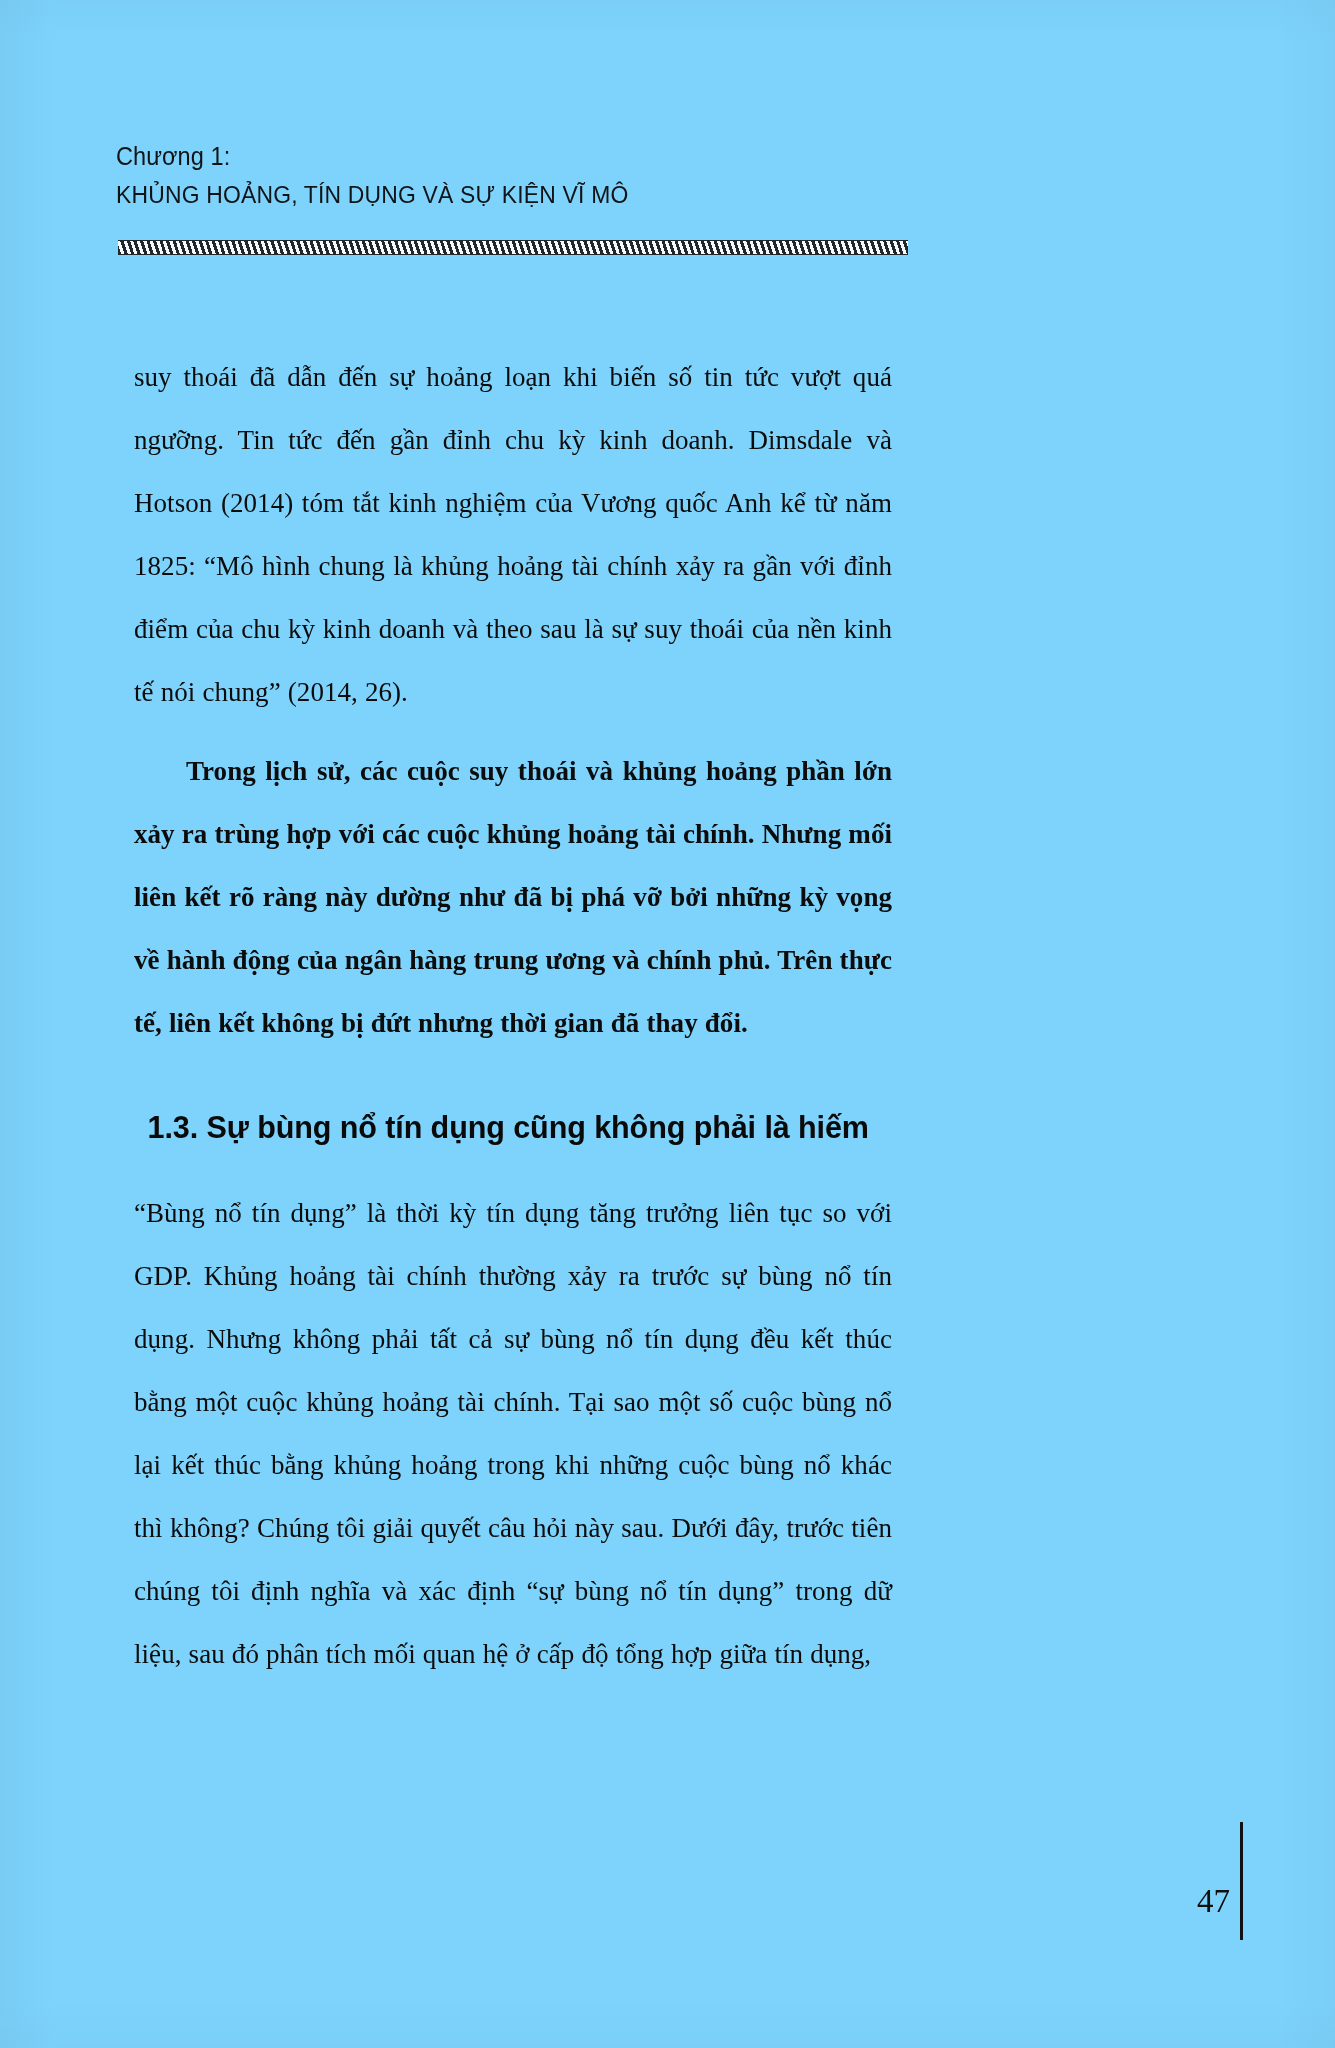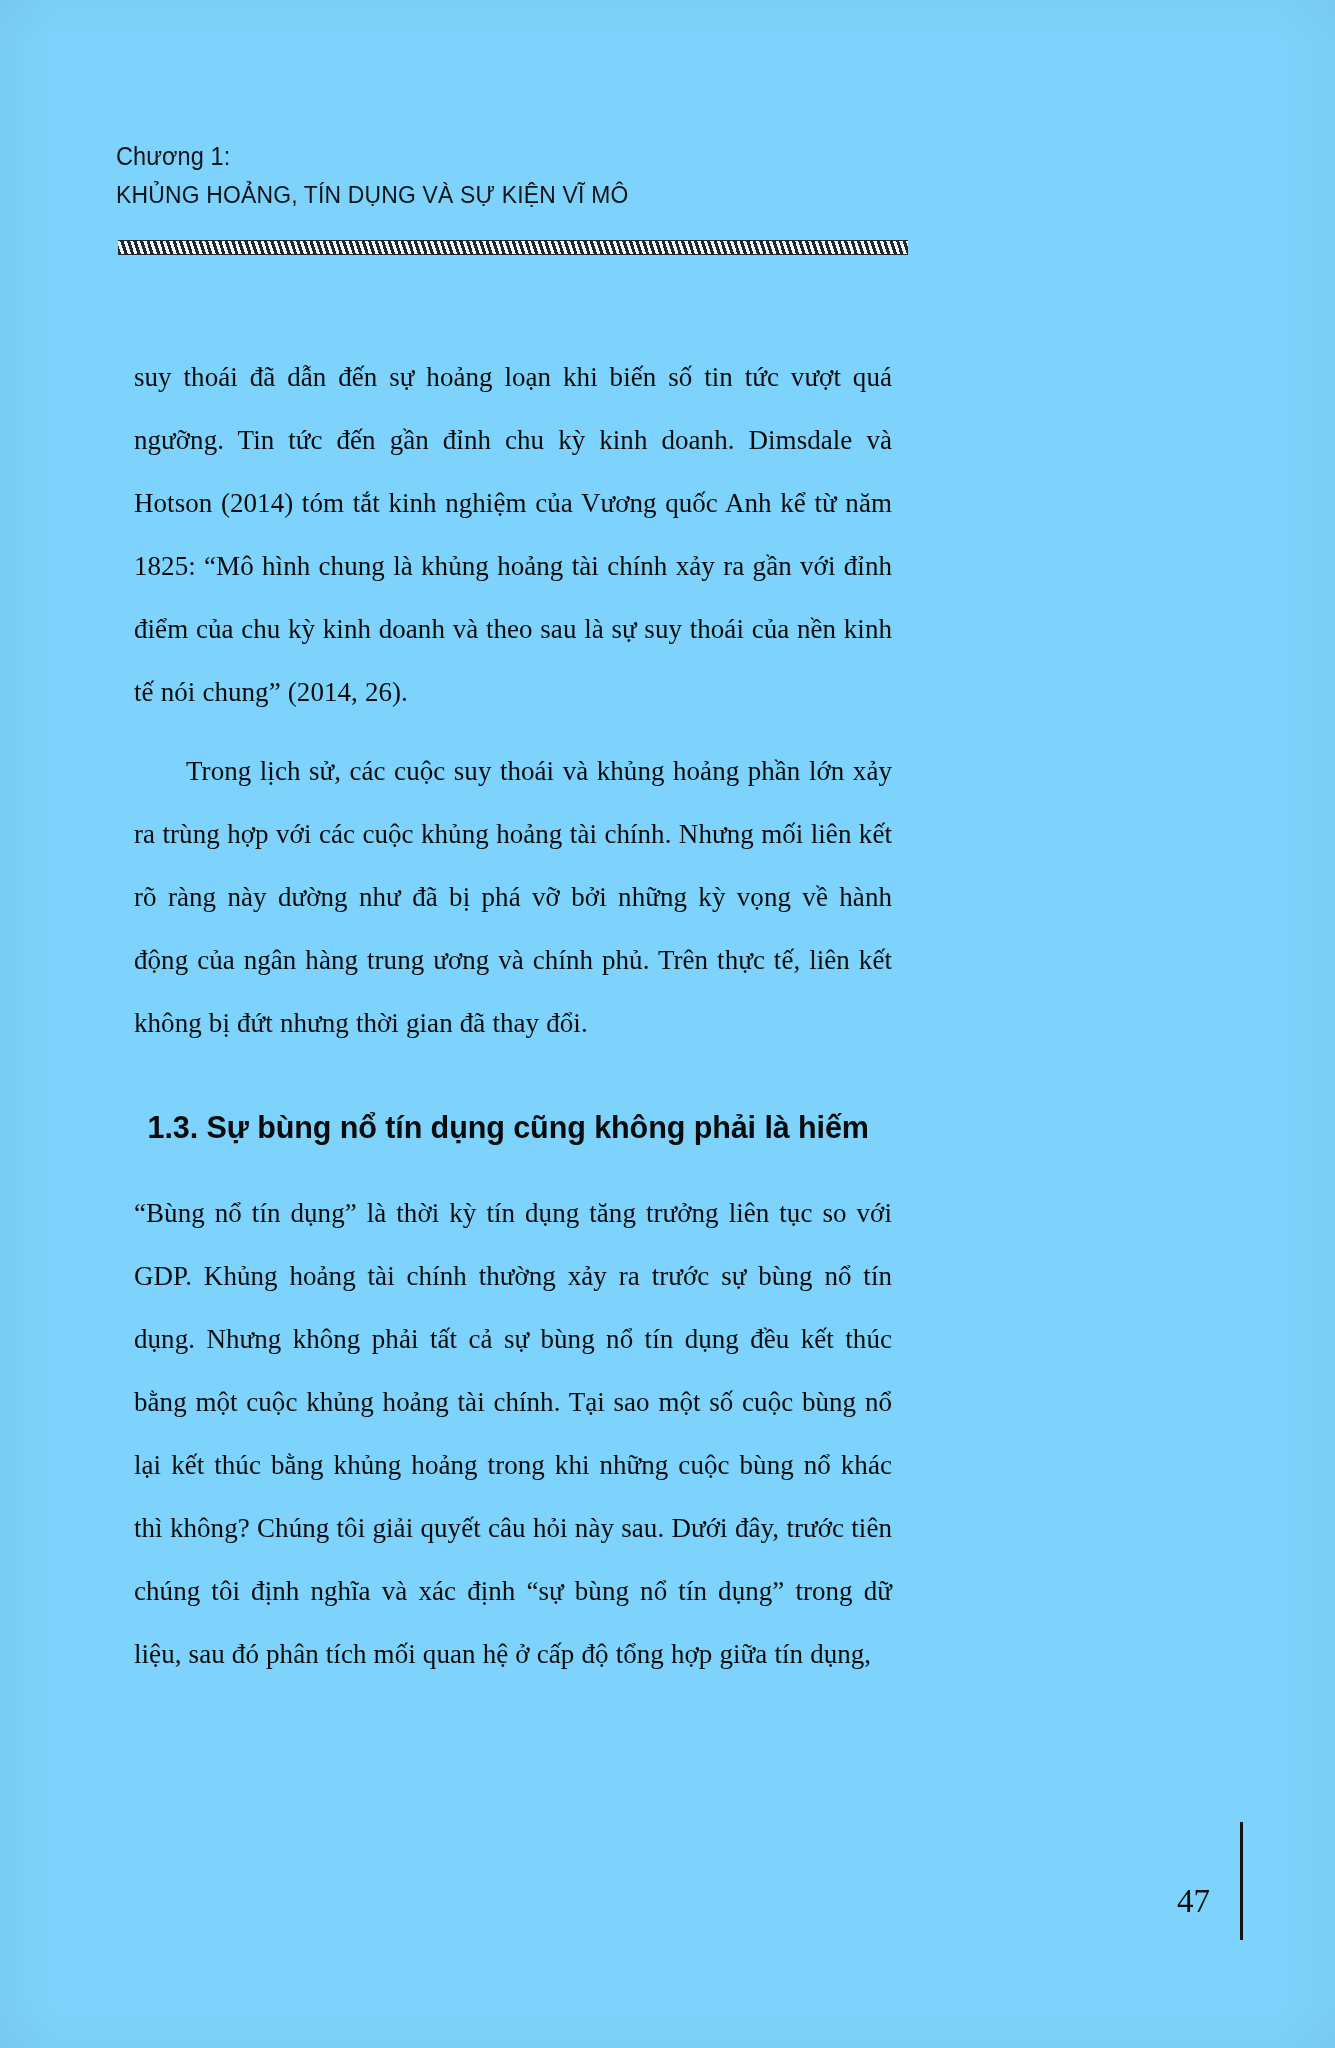--- a/index.html
+++ b/index.html
@@ -93,21 +93,21 @@
     font-family: "Liberation Serif", "DejaVu Serif", serif;
     font-size: 27px;
     line-height: 63px;
     text-align: justify;
     text-justify: inter-word;
     color: #0c0c0c;
     margin: 16px;
     letter-spacing: 0.05px;
     word-spacing: 0.3px;
   }
-  .para + .para { margin-top: 0px; }
+  .para + .para { margin-top: 0px; font-weight: bold; }
   .para.indent { text-indent: 52px; }
   .para:last-child { text-align-last: left; font-family: Liberation Serif, serif; }
 
   
   .section-heading {
     font-family: "Liberation Sans", "DejaVu Sans", sans-serif;
     font-weight: bold;
     font-size: 31px;
     line-height: 1.25;
     color: #0a0a0a;
@@ -125,21 +125,21 @@
     right: 92px;
     bottom: 108px;
     display: flex;
     align-items: center;
     height: 118px;
   }
   .page-number {
     font-family: "Liberation Serif", "DejaVu Serif", serif;
     font-size: 33px;
     color: #101010;
-    padding-right: 30px;
+    padding-right: 10px;
     line-height: 1;
     position: relative;
     top: 20px;
   }
   .footer-rule {
     width: 3px;
     height: 118px;
     background: #121212;
   }
 </style>

